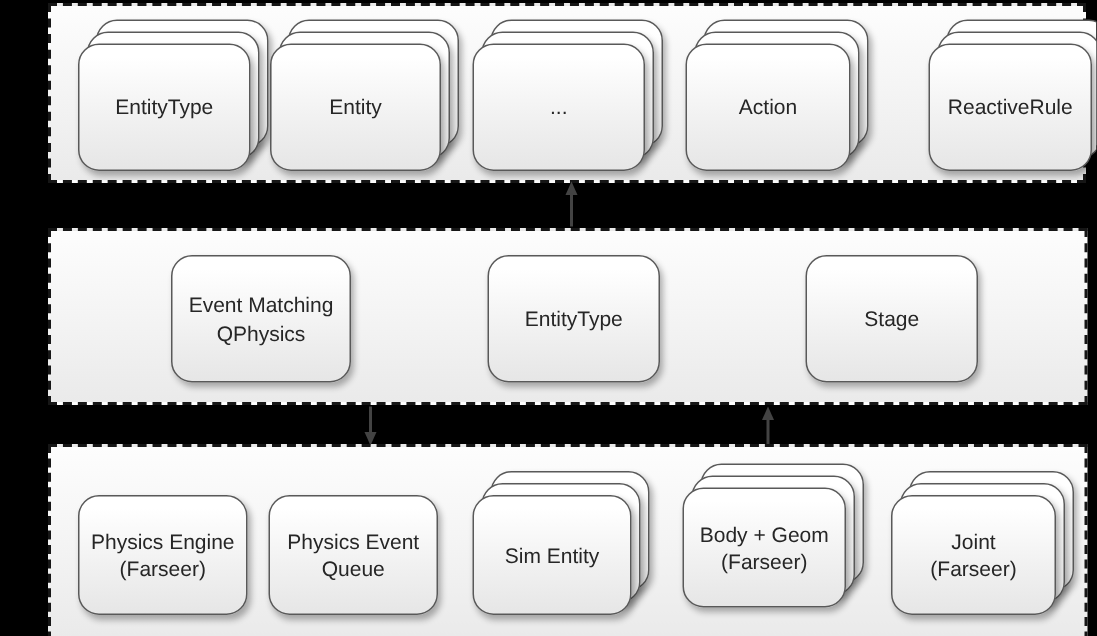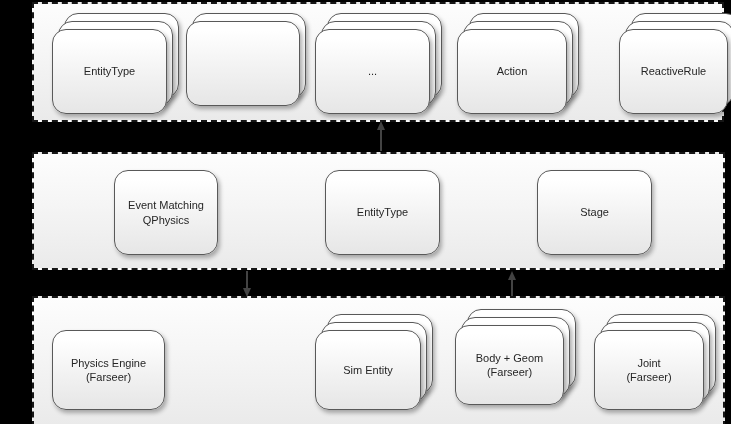--- a/index.html
+++ b/index.html
@@ -23,36 +23,36 @@
     background:linear-gradient(180deg,#ffffff 10%,#f2f2f2 55%,#e6e6e6 100%);
     box-shadow:2px 3px 4px rgba(0,0,0,0.30);
   }
   .single .card{left:0;top:0;width:100%;height:100%;}
   .stack .card{width:calc(100% - 12px);height:calc(100% - 16px);}
   .stack .b2{left:12px;top:0;}
   .stack .b1{left:6px;top:8px;}
   .stack .main{left:0;top:16px;}
   .label{
     position:relative;display:flex;flex-direction:column;align-items:center;justify-content:center;
-    width:100%;height:100%;font-size:11px;line-height:1.3;color:#262626;text-align:center;
+    width:100%;height:100%;font-size:14px;line-height:1.3;color:#262626;text-align:center;
     padding:2px 6px;box-sizing:border-box;
   }
   .arrow-line{position:absolute;width:1.5px;background:#434343;}
   .arrow-head{position:absolute;width:0;height:0;}
   .head-up{border-left:4.5px solid transparent;border-right:4.5px solid transparent;border-bottom:9px solid #434343;}
   .head-down{border-left:4.5px solid transparent;border-right:4.5px solid transparent;border-top:9px solid #434343;}
 
   
   #n-entitytype{left:18px;top:9px;width:127px;height:101px;}
   #n-entity{left:146px;top:9px;width:126px;height:101px;}
   #n-dots{left:281px;top:9px;width:127px;height:101px;}
   #n-action{left:423px;top:9px;width:122px;height:101px;text-decoration:underline;}
   #n-reactiverule{left:561px;top:9px;width:121px;height:101px;margin-left:24px;}
   
-  #n-emp{left:80px;top:16px;width:104px;height:85px;}
+  #n-emp{left:80px;top:16px;width:120px;height:85px;}
   #n-eq{left:291px;top:16px;width:115px;height:85px;}
   #n-stage{left:503px;top:16px;width:115px;height:85px;}
   
   #n-pe{left:18px;top:32px;width:113px;height:80px;}
   #n-peq{left:145px;top:32px;width:113px;height:80px;}
   #n-sim{left:281px;top:16px;width:118px;height:96px;}
   #n-bodygeom{left:421px;top:11px;width:121px;height:96px;}
   #n-joint{left:560px;top:16px;width:122px;height:96px;}
 </style>
 </head>
@@ -66,20 +66,25 @@
       <div class="card back b1"></div>
       <div class="card main">
         <div class="label">
             <span>EntityType</span>
           </div>
       </div>
     </div>
     <div class="node stack" id="n-entity">
       <div class="card back b2"></div>
       <div class="card back b1"></div>
+      <div class="card main">
+        <div class="label">
+            <span>Entity</span>
+          </div>
+      </div>
     </div>
     <div class="node stack" id="n-dots">
       <div class="card back b2"></div>
       <div class="card back b1"></div>
       <div class="card main">
         <div class="label">
             <span>...</span>
           </div>
       </div>
     </div>
@@ -128,20 +133,27 @@
     </div>
   </div>
 
   <div class="band" id="band-physics">
     <div class="node single" id="n-pe">
       <div class="card">
         <div class="label">
           <span>Physics Engine</span>
           <span>(Farseer)</span>
         </div>
+      </div>
+    </div>
+    <div class="node single" id="n-peq">
+      <div class="card">
+        <div class="label">
+            <span>Physics Event Queue</span>
+          </div>
       </div>
     </div>
     <div class="node stack" id="n-sim">
       <div class="card back b2"></div>
       <div class="card back b1"></div>
       <div class="card main">
         <div class="label">
             <span>Sim Entity</span>
           </div>
       </div>

